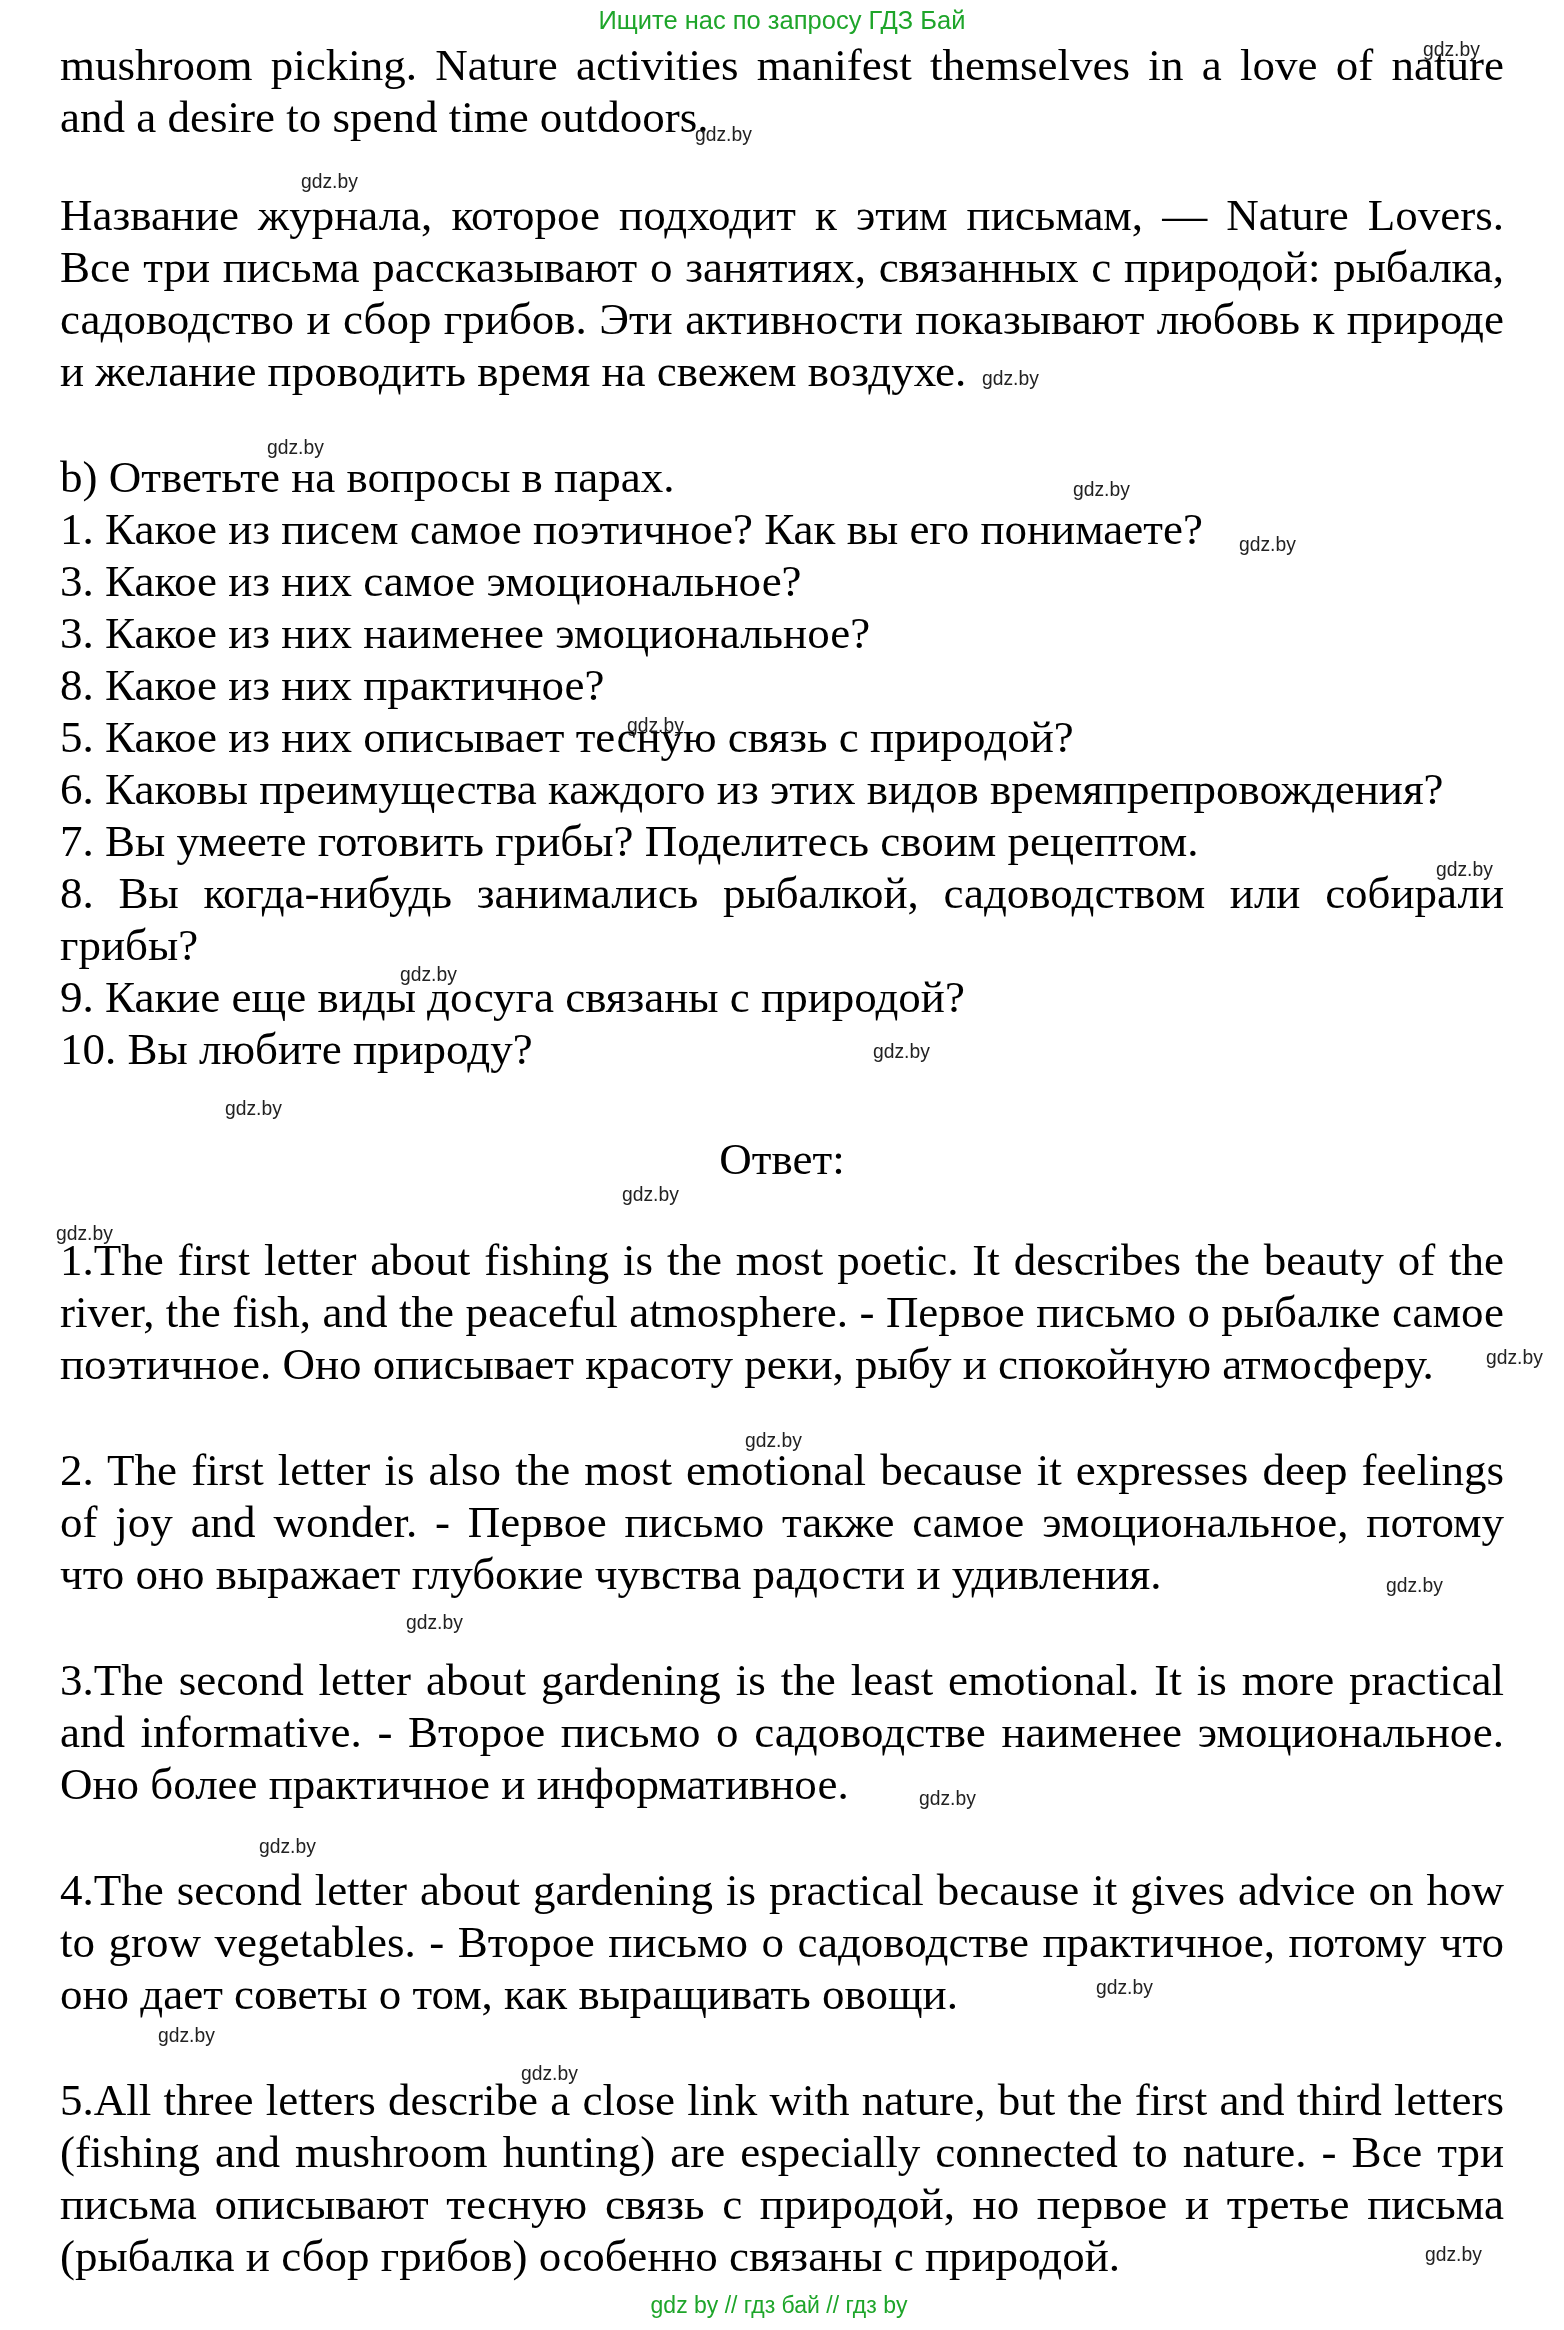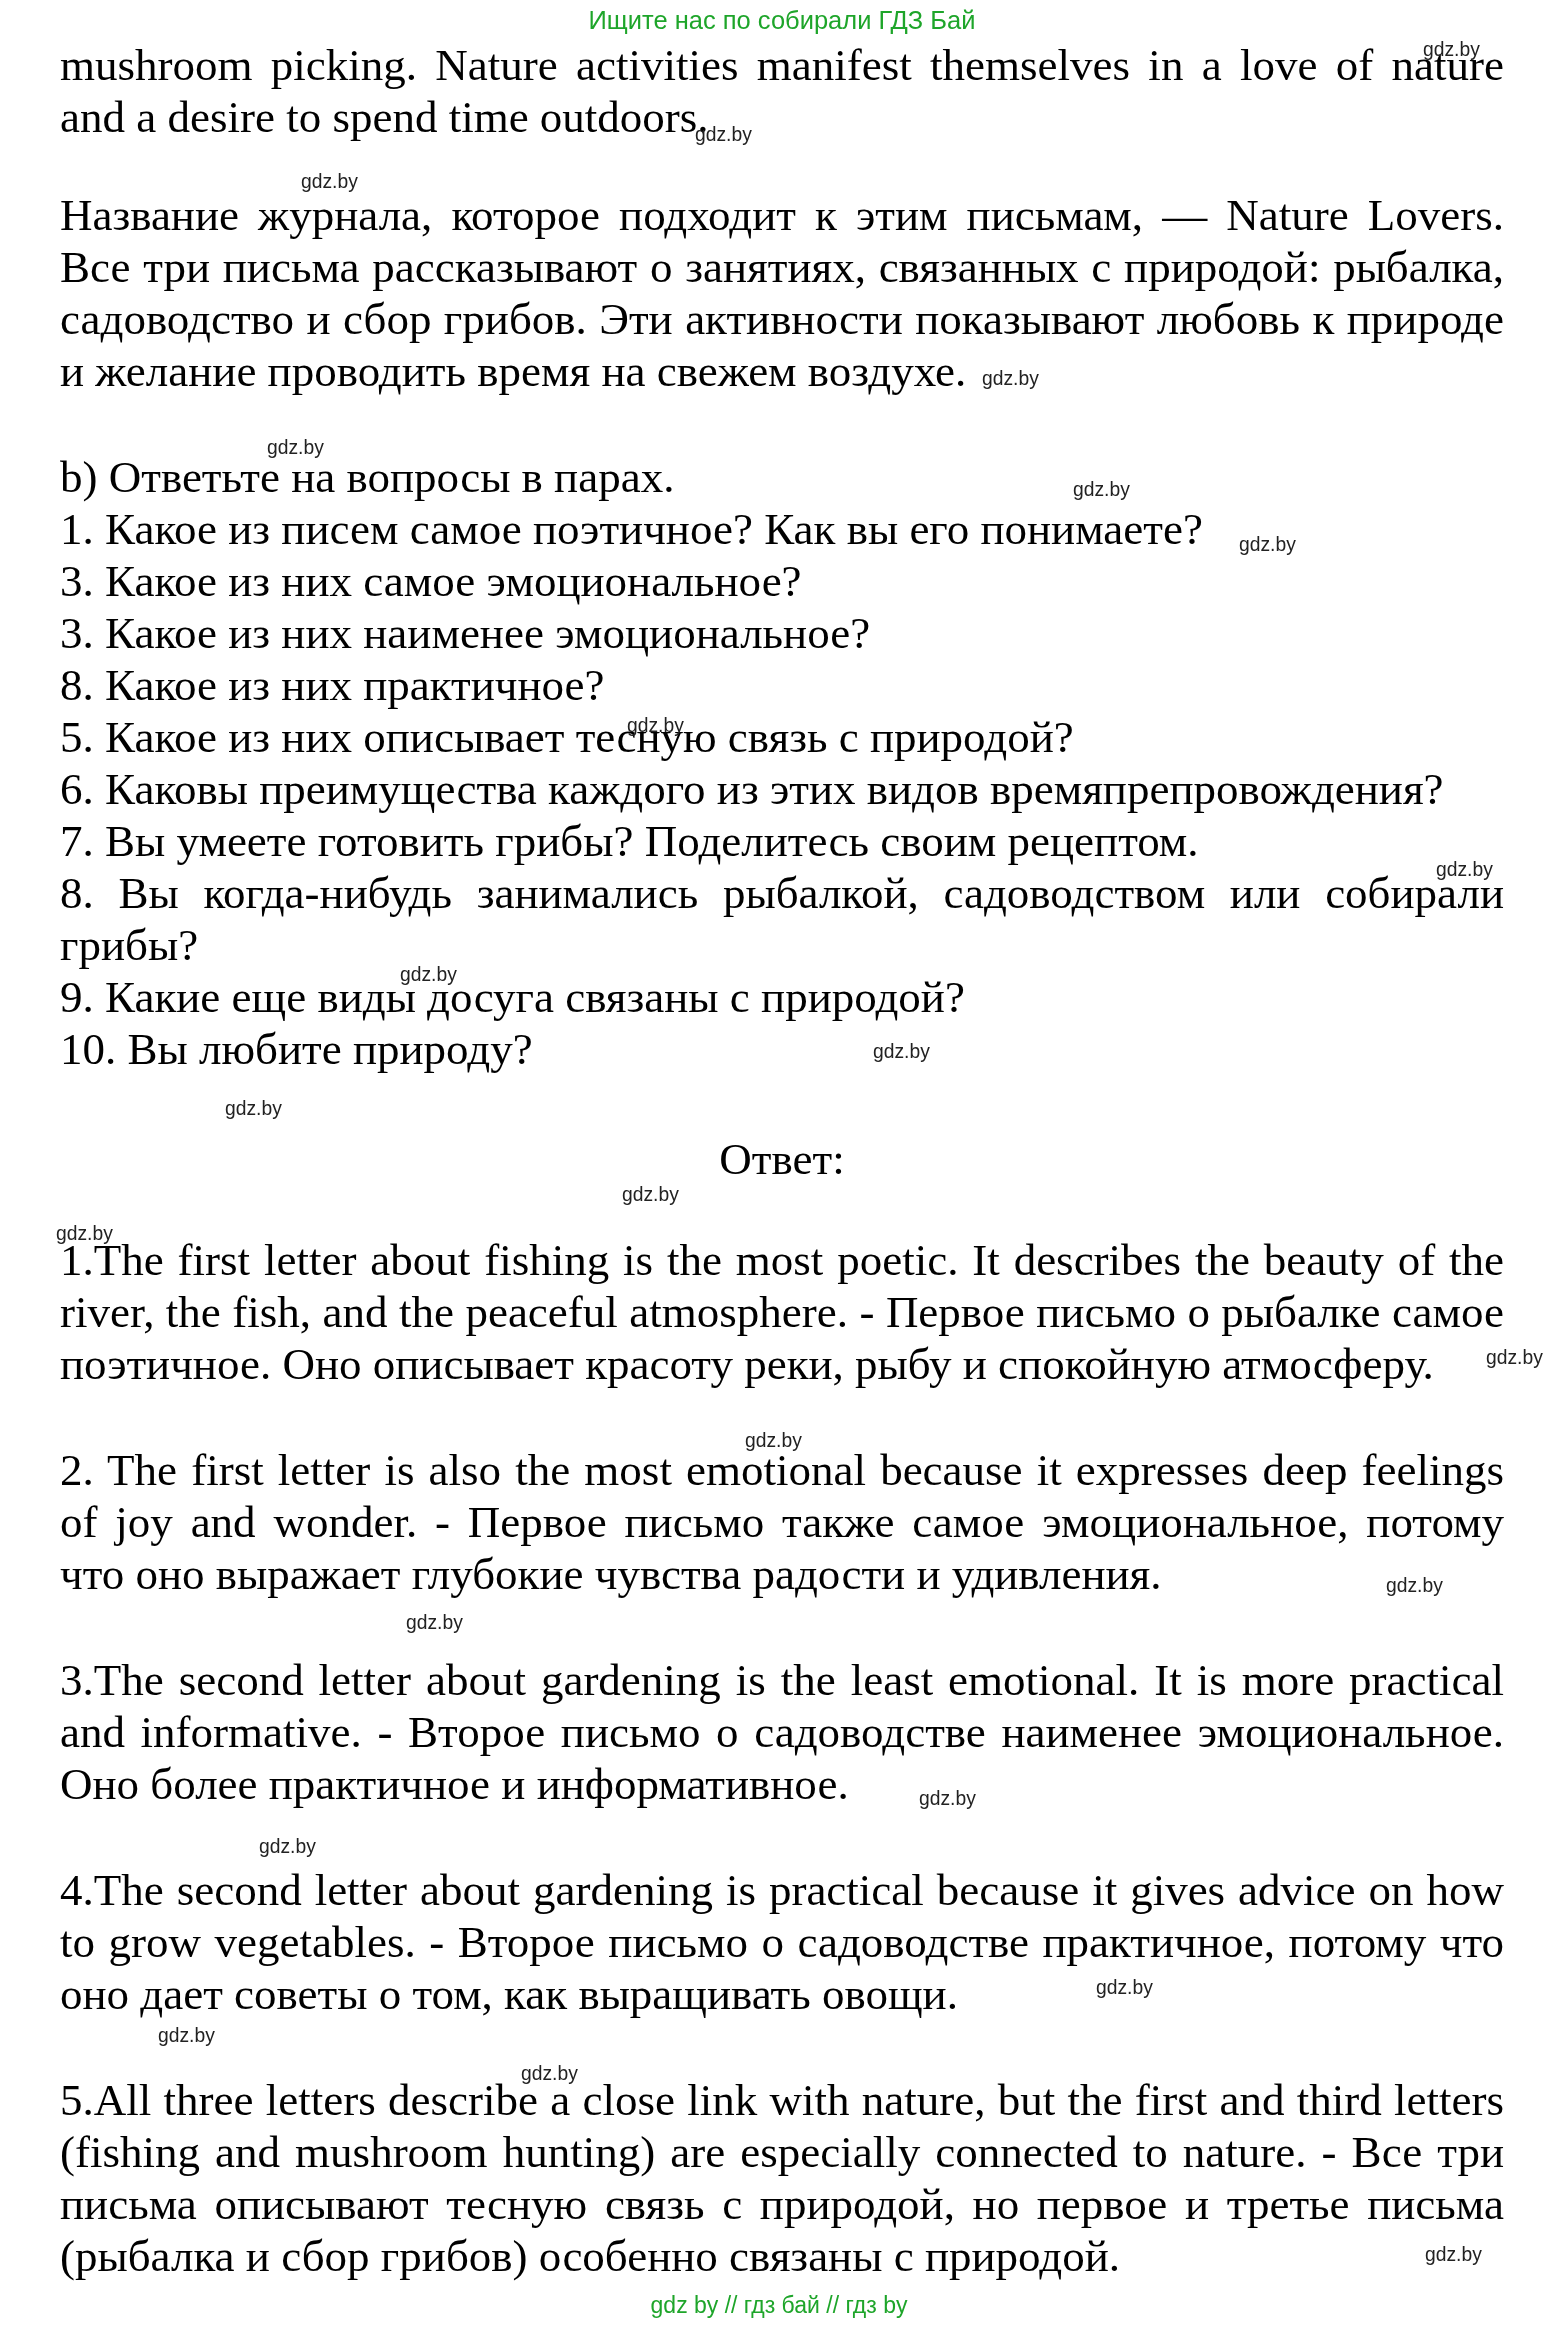--- a/index.html
+++ b/index.html
@@ -46,21 +46,21 @@
     font-family: "Liberation Sans", sans-serif;
     font-size: 19.3px;
     line-height: 21.6px;
     color: var(--wm-color, #222222);
     white-space: nowrap;
   }
 </style>
 </head>
 <body>
 
-<div class="header-promo promo">Ищите нас по собирали ГДЗ Бай</div>
+<div class="header-promo promo">Ищите нас по запросу ГДЗ Бай</div>
 
 <main class="doc">
   <p class="p-intro-en">mushroom picking. Nature activities manifest themselves in a love of nature and a desire to spend time outdoors.</p>
   <p class="p-intro-ru">Название журнала, которое подходит к этим письмам, — Nature Lovers. Все три письма рассказывают о занятиях, связанных с природой: рыбалка, садоводство и сбор грибов. Эти активности показывают любовь к природе и желание проводить время на свежем воздухе.</p>
 
   <div class="q-block">
     <div class="q-line">b) Ответьте на вопросы в парах.</div>
     <div class="q-line">1. Какое из писем самое поэтичное? Как вы его понимаете?</div>
     <div class="q-line">3. Какое из них самое эмоциональное?</div>
     <div class="q-line">3. Какое из них наименее эмоциональное?</div>

